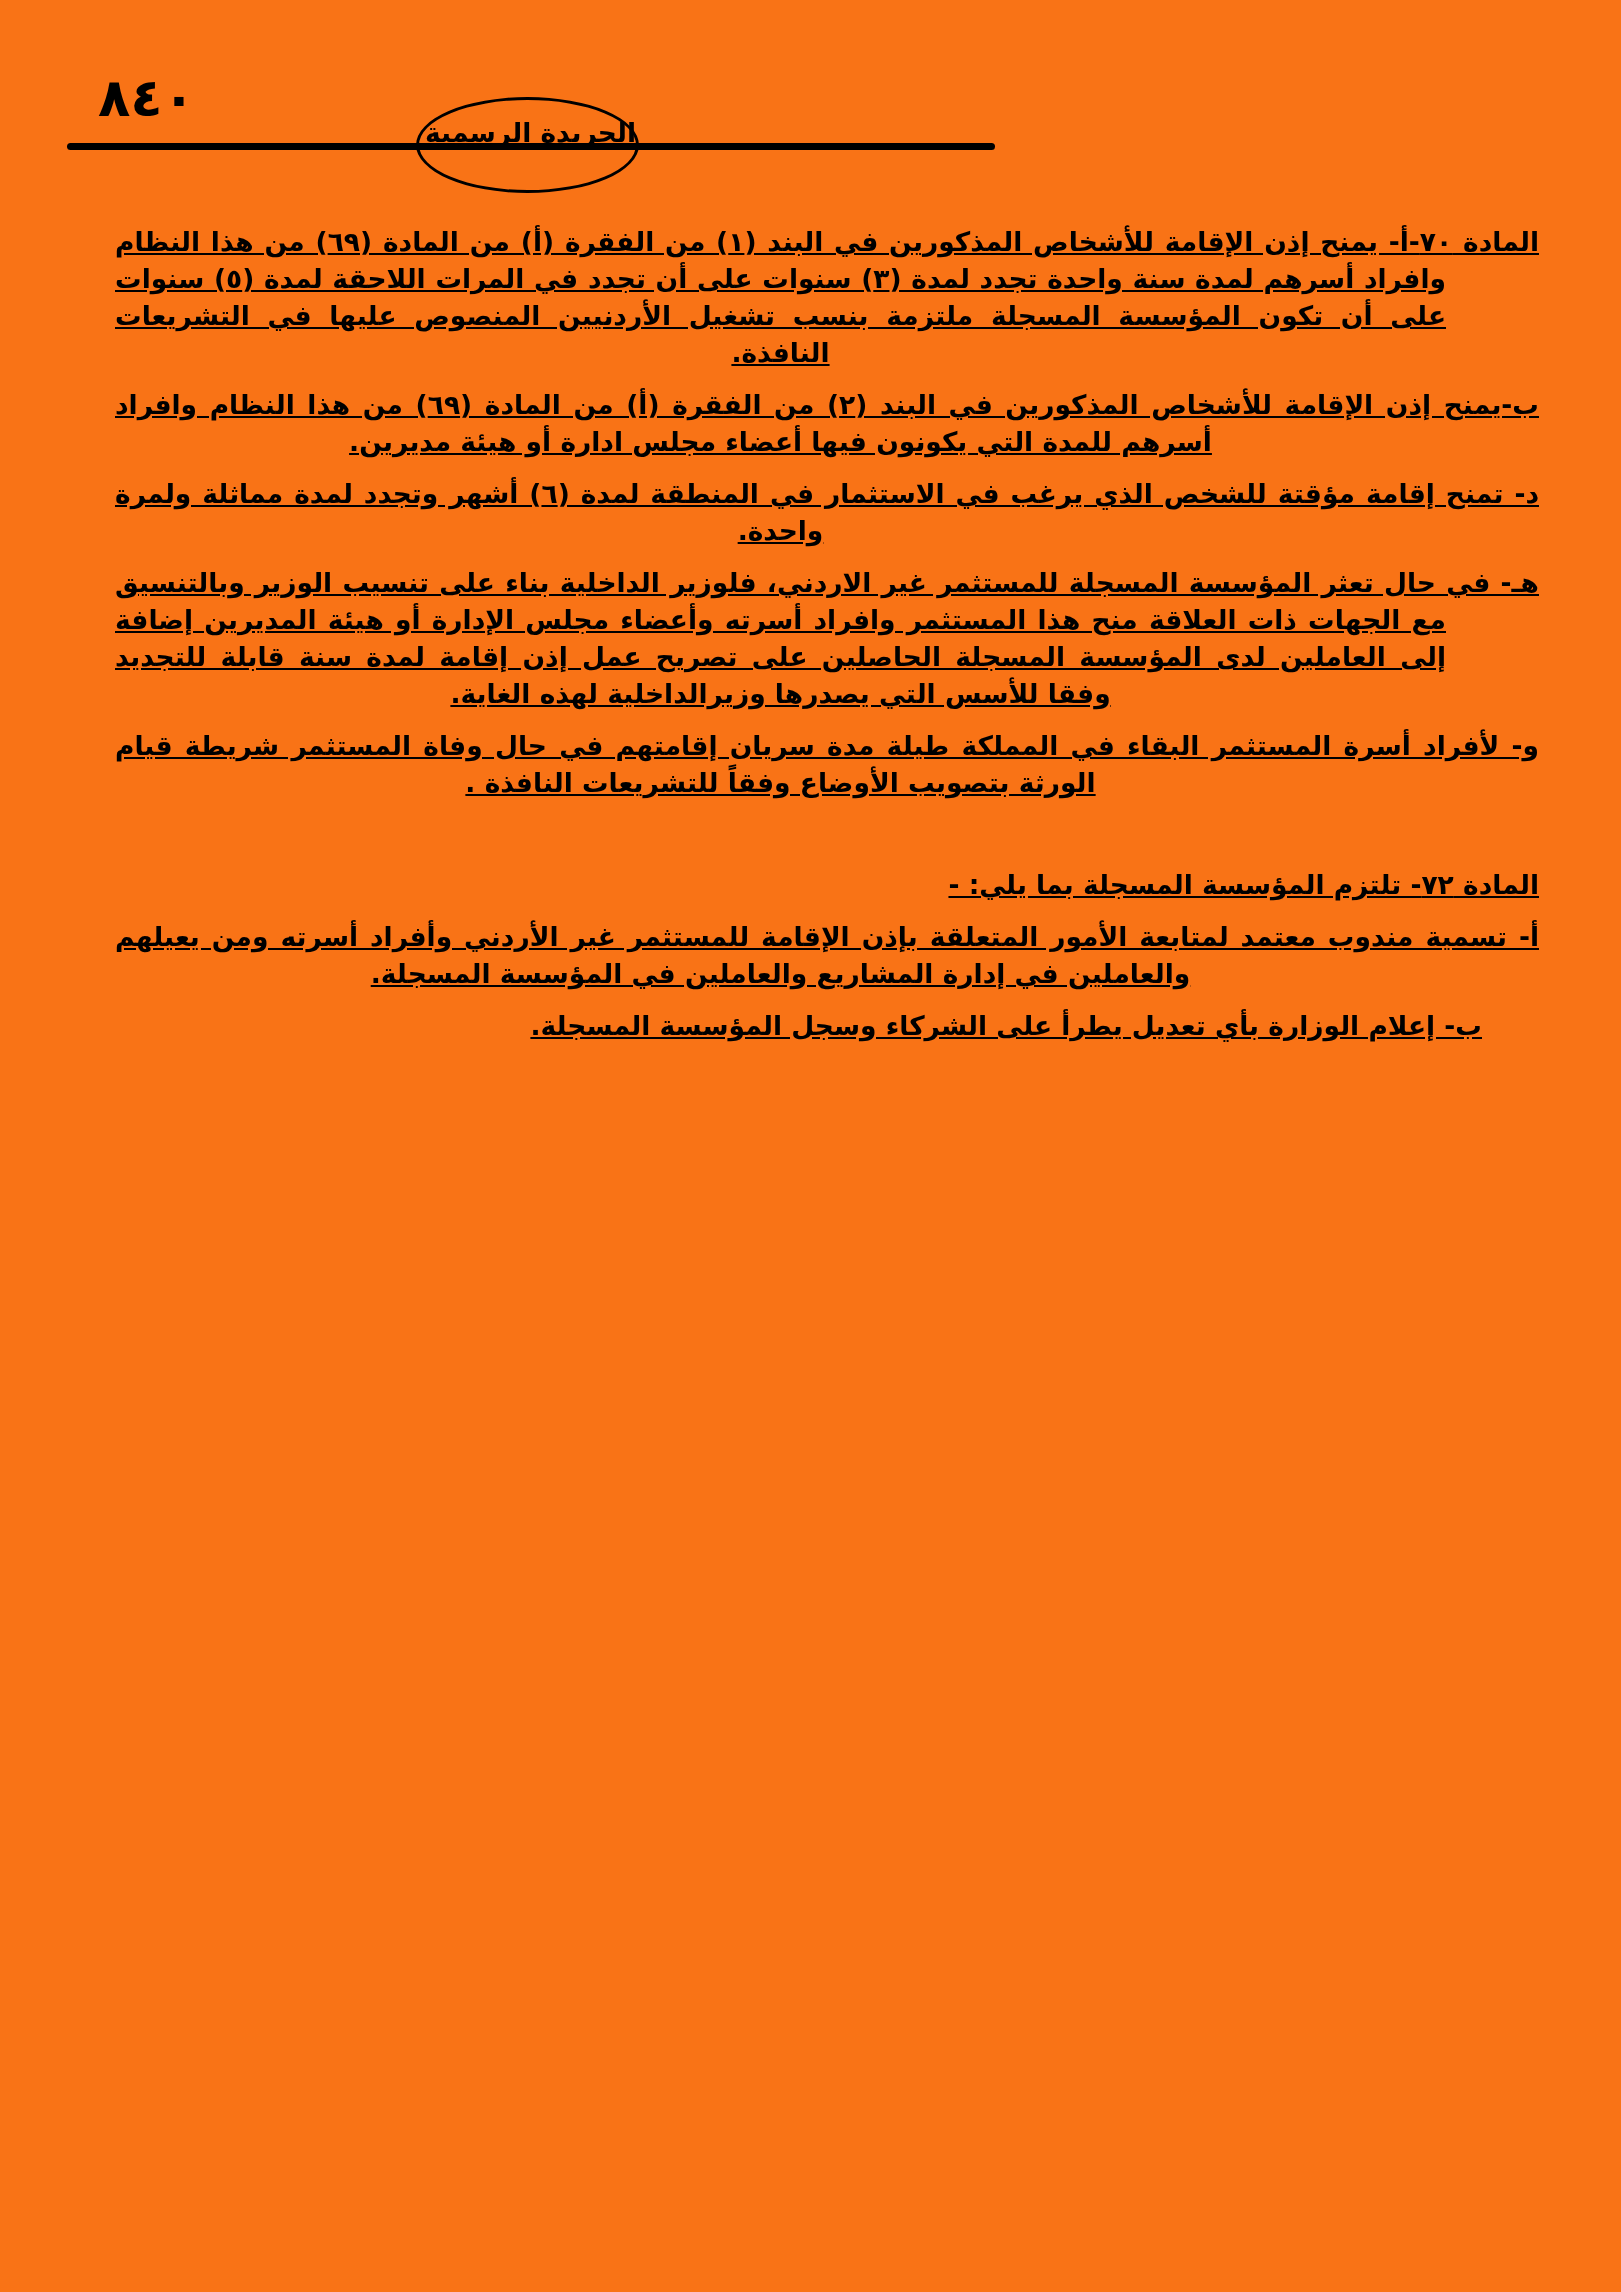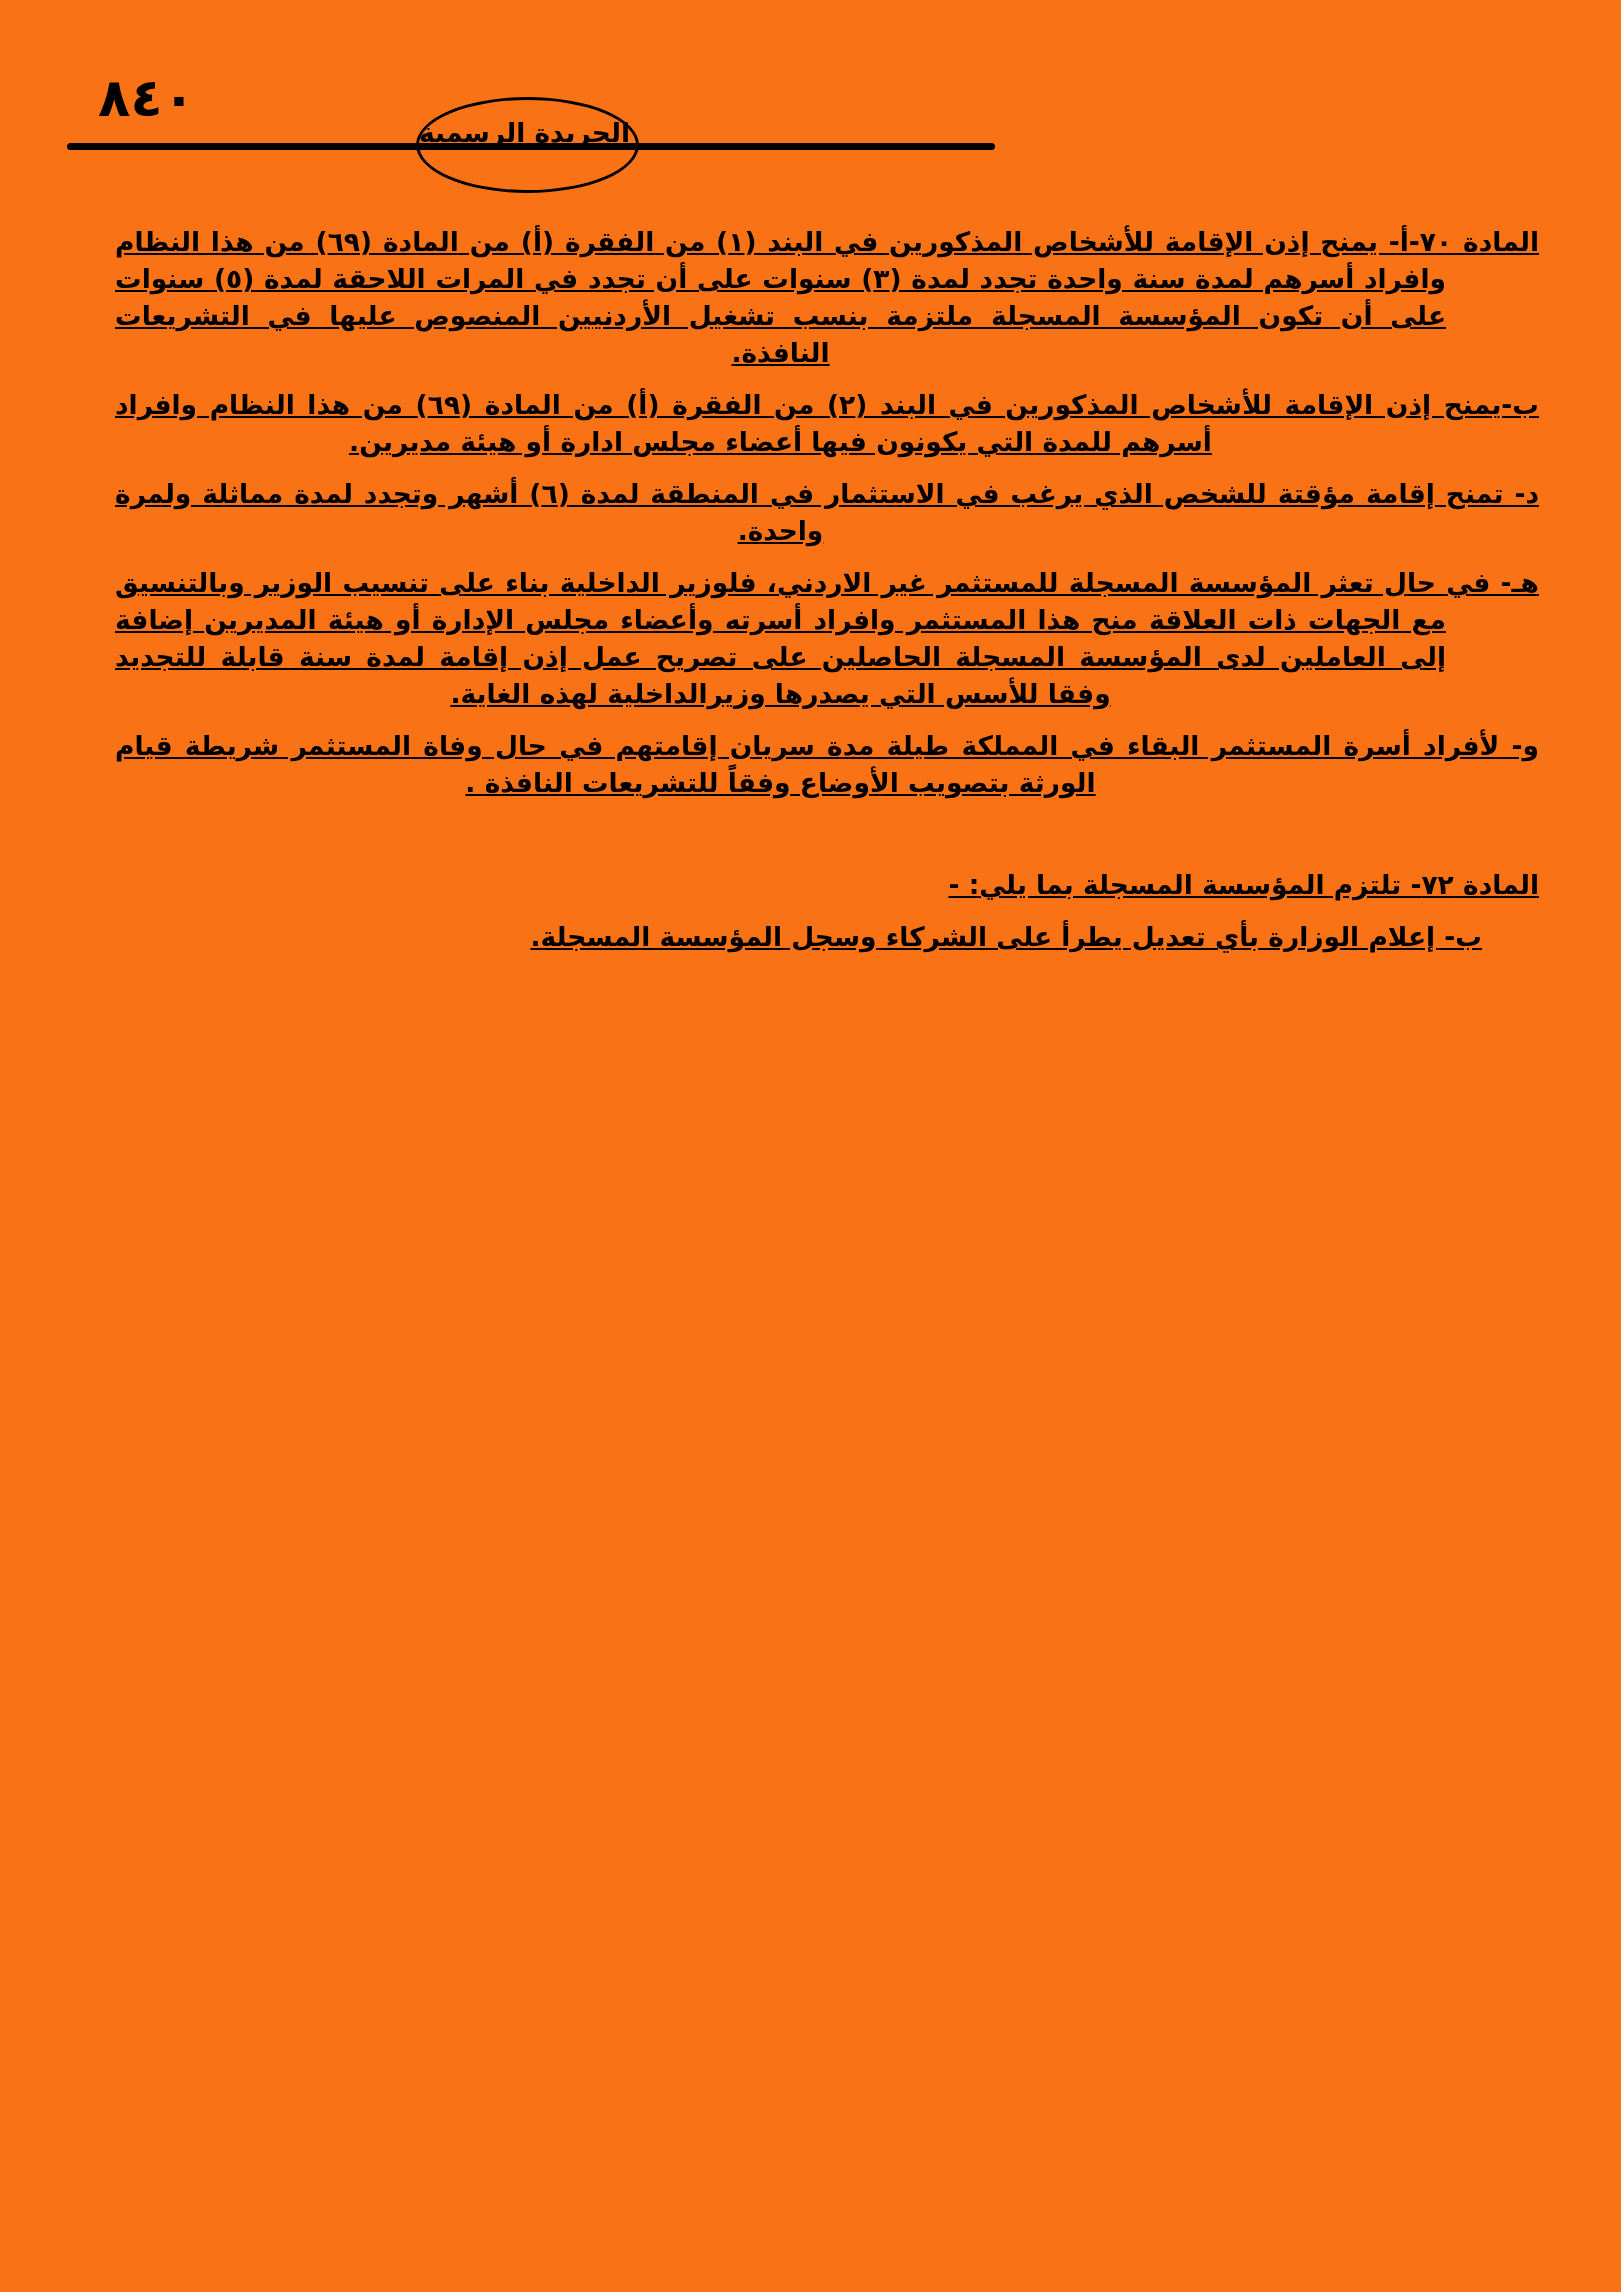--- a/index.html
+++ b/index.html
@@ -34,21 +34,21 @@
   .banner-ellipse {
     position: absolute;
     top: 97px;
     left: 416px;
     width: 223px;
     height: 96px;
     border: 3.9px solid #000000;
     border-radius: 50%;
     display: flex;
     align-items: center;
-    justify-content: flex-start;
+    justify-content: flex-end;
     padding-bottom: 25.5px;
     background: transparent;
   }
   .banner-text {
     direction: rtl;
     font-size: 26.5px;
     font-weight: bold;
     white-space: nowrap;
   }
   
@@ -103,18 +103,19 @@
         <p class="para" dir="rtl">المادة ٧٠-أ- يمنح إذن الإقامة للأشخاص المذكورين في البند (١) من الفقرة (أ) من المادة (٦٩) من هذا النظام وافراد أسرهم لمدة سنة واحدة تجدد لمدة (٣) سنوات على أن تجدد في المرات اللاحقة لمدة (٥) سنوات على أن تكون المؤسسة المسجلة ملتزمة بنسب تشغيل الأردنيين المنصوص عليها في التشريعات النافذة.</p>
         <p class="para" dir="rtl">ب-يمنح إذن الإقامة للأشخاص المذكورين في البند (٢) من الفقرة (أ) من المادة (٦٩) من هذا النظام وافراد أسرهم للمدة التي يكونون فيها أعضاء مجلس ادارة أو هيئة مديرين.</p>
         <p class="para" dir="rtl">د- تمنح إقامة مؤقتة للشخص الذي يرغب في الاستثمار في المنطقة لمدة (٦) أشهر وتجدد لمدة مماثلة ولمرة واحدة.</p>
         <p class="para" dir="rtl">هـ- في حال تعثر المؤسسة المسجلة للمستثمر غير الاردني، فلوزير الداخلية بناء على تنسيب الوزير وبالتنسيق مع الجهات ذات العلاقة منح هذا المستثمر وافراد أسرته وأعضاء مجلس الإدارة أو هيئة المديرين إضافة إلى العاملين لدى المؤسسة المسجلة الحاصلين على تصريح عمل إذن إقامة لمدة سنة قابلة للتجديد وفقا للأسس التي يصدرها وزيرالداخلية لهذه الغاية.</p>
         <p class="para" dir="rtl">و- لأفراد أسرة المستثمر البقاء في المملكة طيلة مدة سريان إقامتهم في حال وفاة المستثمر شريطة قيام الورثة بتصويب الأوضاع وفقاً للتشريعات النافذة .</p>
       </section>
       <section class="article">
       </section>
       <section class="article">
         <p class="para heading-line" dir="rtl">المادة ٧٢- تلتزم المؤسسة المسجلة بما يلي: -</p>
+        <p class="para" dir="rtl">أ- تسمية مندوب معتمد لمتابعة الأمور المتعلقة بإذن الإقامة للمستثمر غير الأردني وأفراد أسرته ومن يعيلهم والعاملين في إدارة المشاريع والعاملين في المؤسسة المسجلة.</p>
         <p class="para single-indent" dir="rtl">ب- إعلام الوزارة بأي تعديل يطرأ على الشركاء وسجل المؤسسة المسجلة.</p>
       </section>
     </main>
 
 </div>
 
 
 </body></html>

